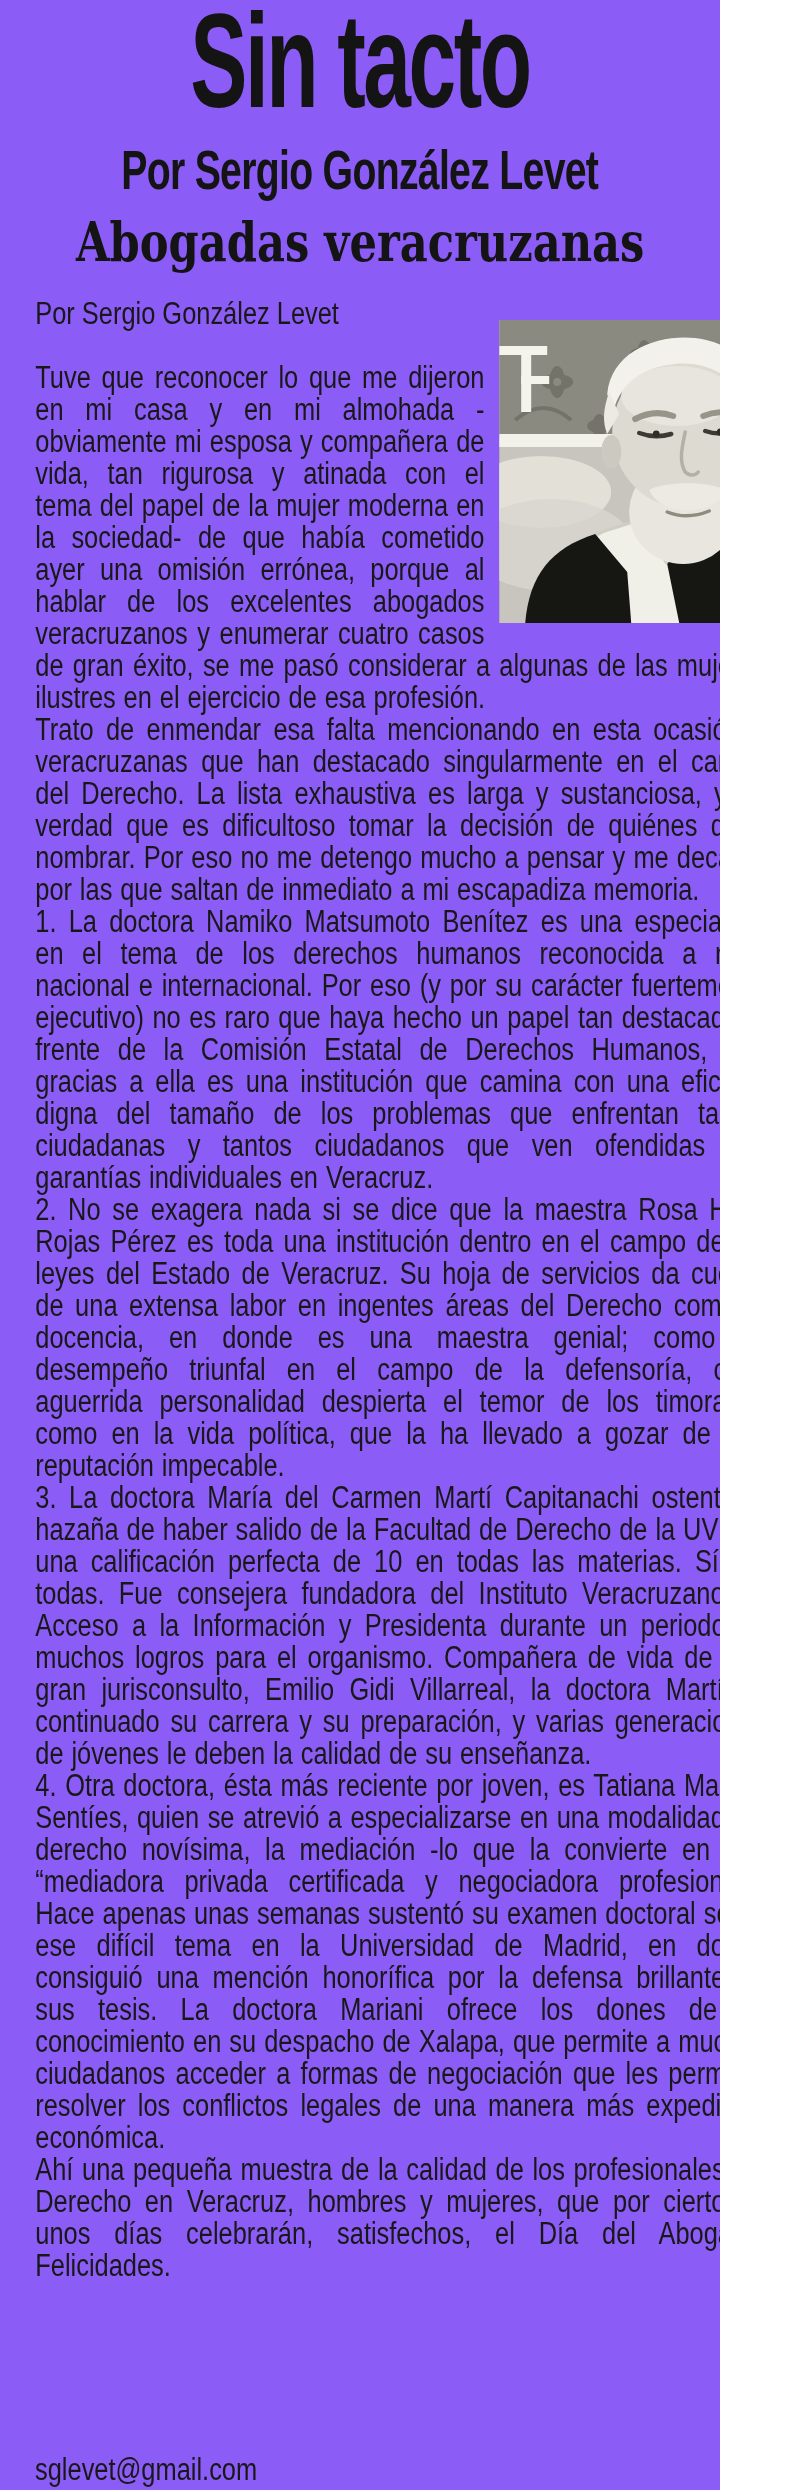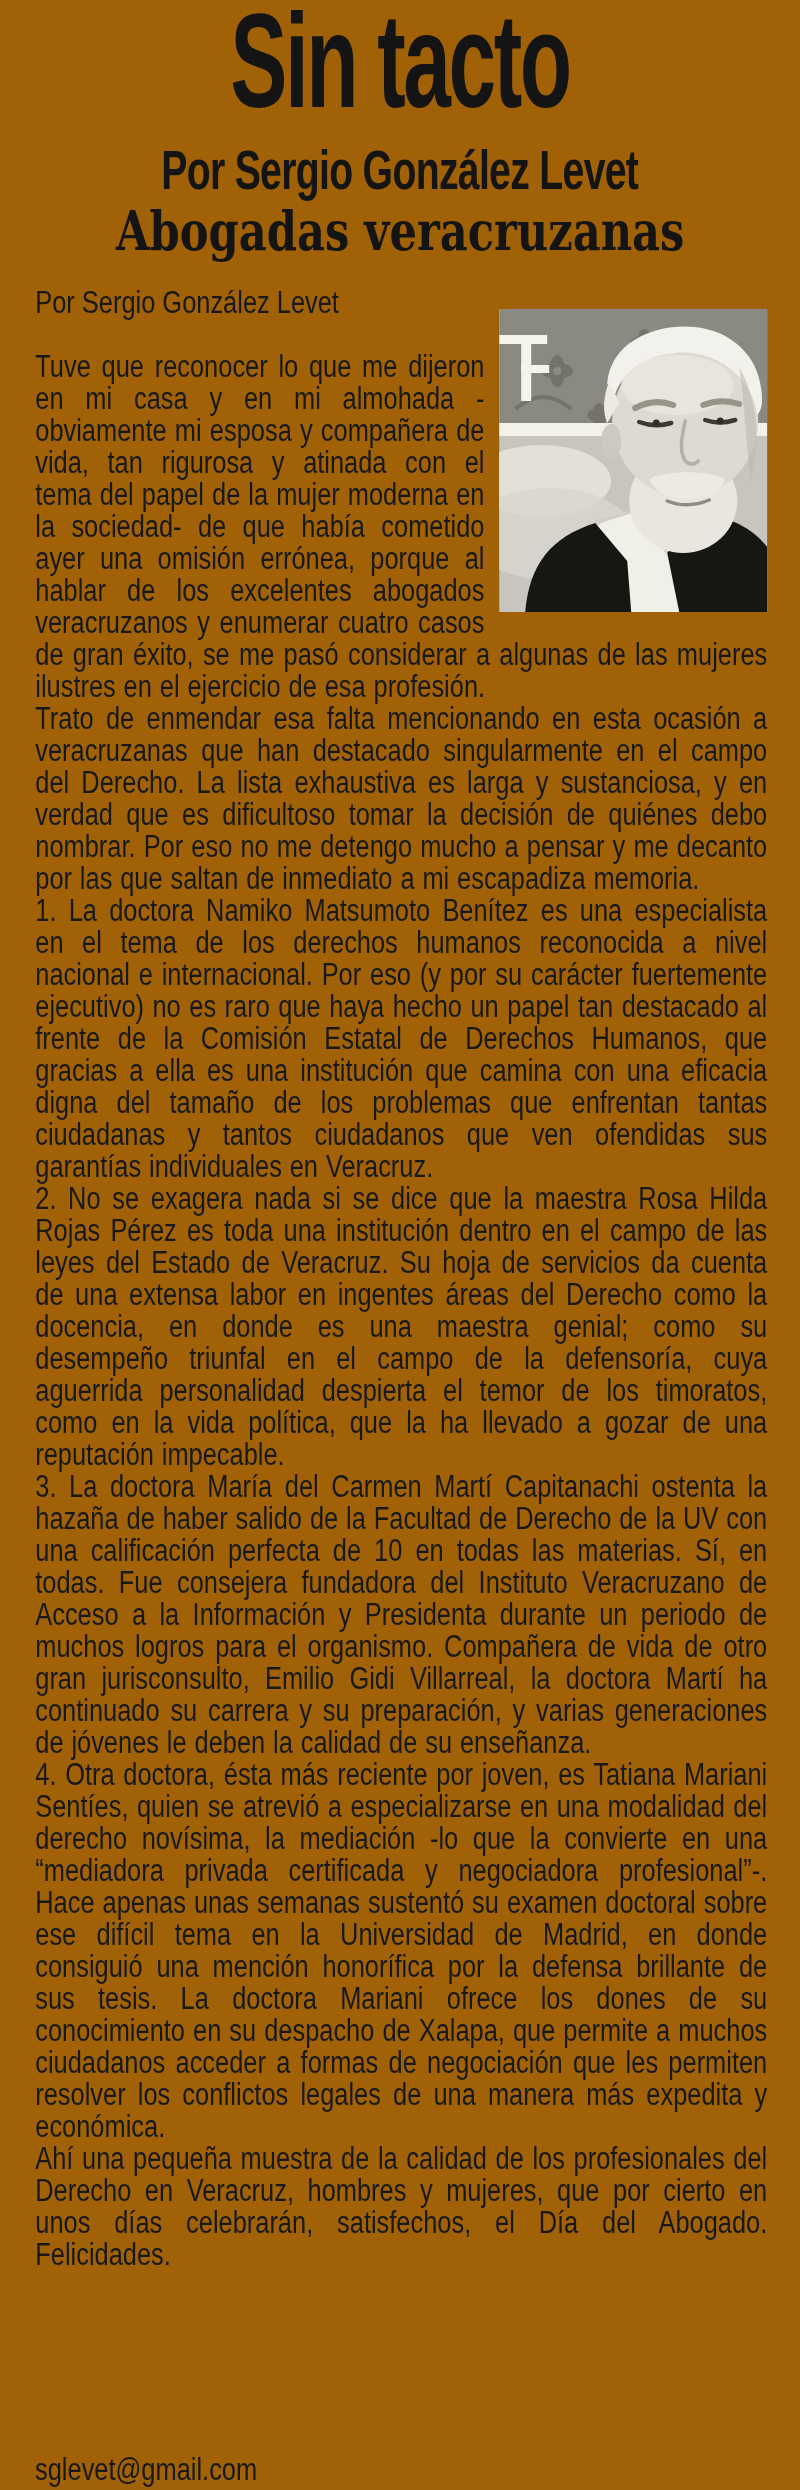--- a/index.html
+++ b/index.html
@@ -2,23 +2,23 @@
 <html><head>
 <meta charset="utf-8">
 <style>
   html, body {
     margin: 0;
     padding: 0;
     background: #ffffff;
   }
   .page {
     position: relative;
-    width: 800px;
+    width: 720px;
     height: 2490px;
-    background: #a16207;
+    background: #8b5cf6;
     overflow: hidden;
     color: #161616;
     font-family: "Liberation Sans", sans-serif;
   }
   .center-row {
     display: flex;
     justify-content: center;
   }
   h1, h2, h3 { margin: 0; padding: 0; font-weight: bold; }
   .t-title {
@@ -52,21 +52,21 @@
     font-family: "DejaVu Serif", "Liberation Serif", serif;
     font-weight: bold;
     font-size: 54px;
     line-height: 1;
     letter-spacing: 0px;
     white-space: nowrap;
     transform: scaleX(0.80);
     transform-origin: 50% 0;
     color: #141414;
   }
-  h3.sub2-row { margin-top: 6px; }
+  h3.sub2-row { margin-top: 17px; }
 
   
   .content {
     width: 976px;
     box-sizing: border-box;
     padding: 0 40px 0 43px;
     margin-top: 29px;
     transform: scaleX(0.8197);
     transform-origin: 0 0;
     font-size: 31px;

